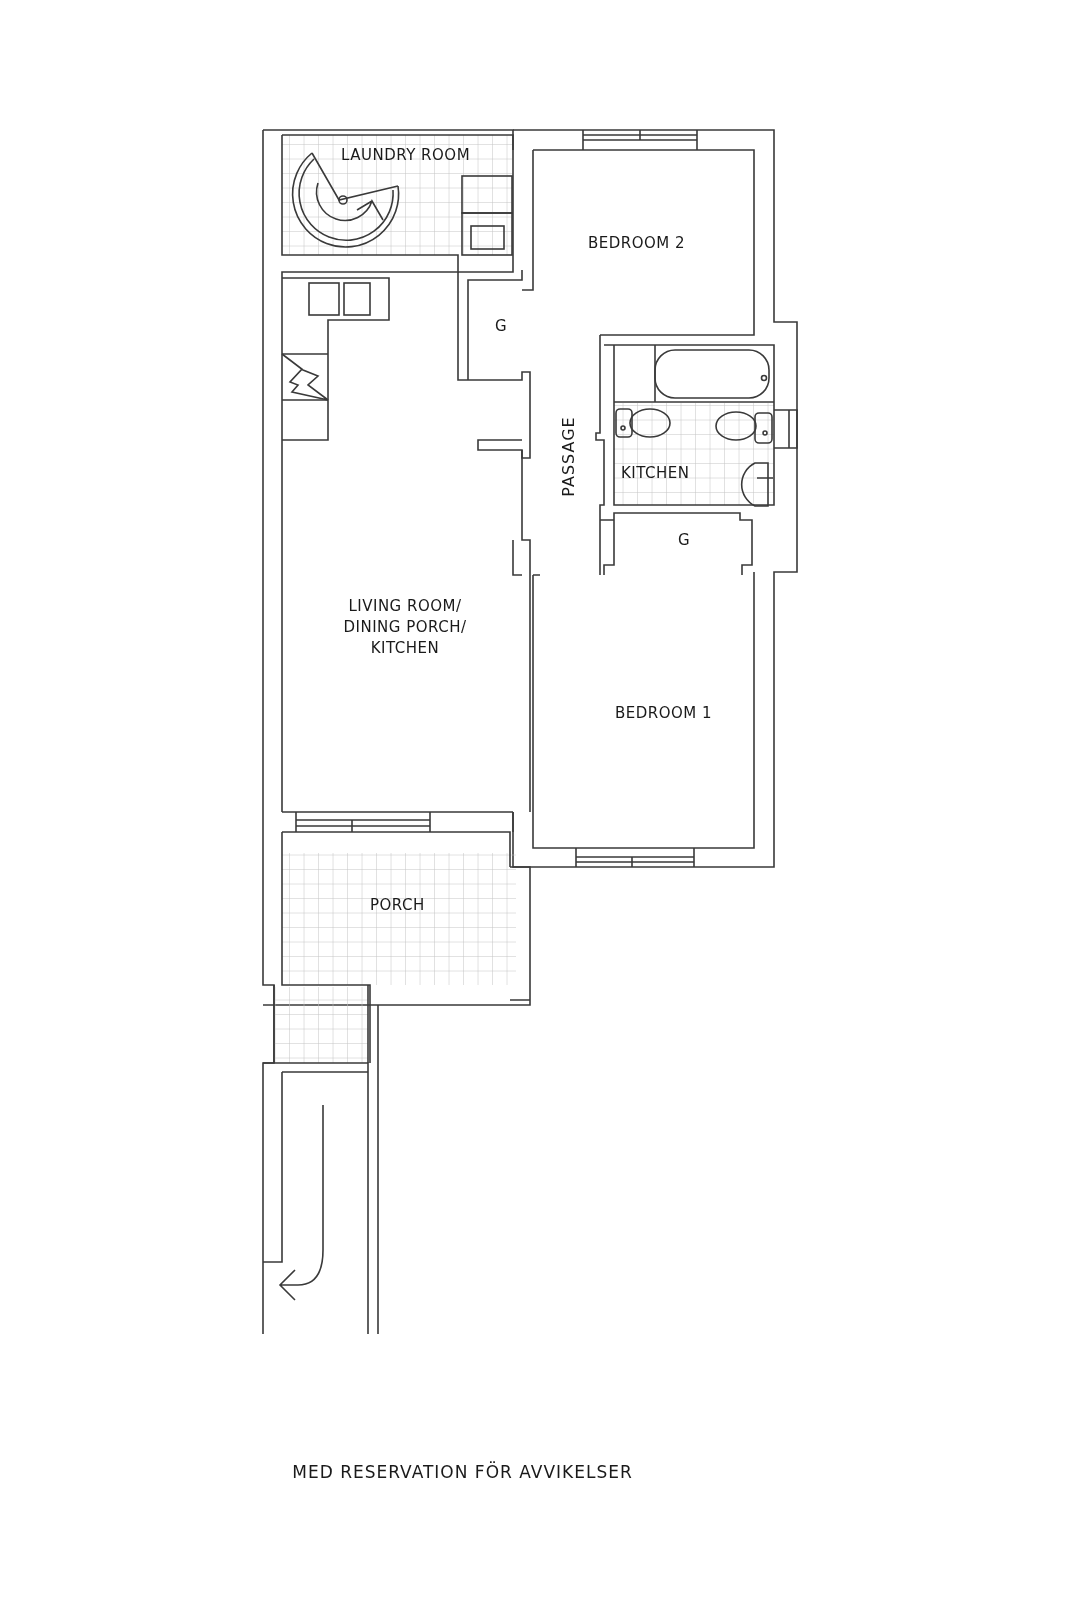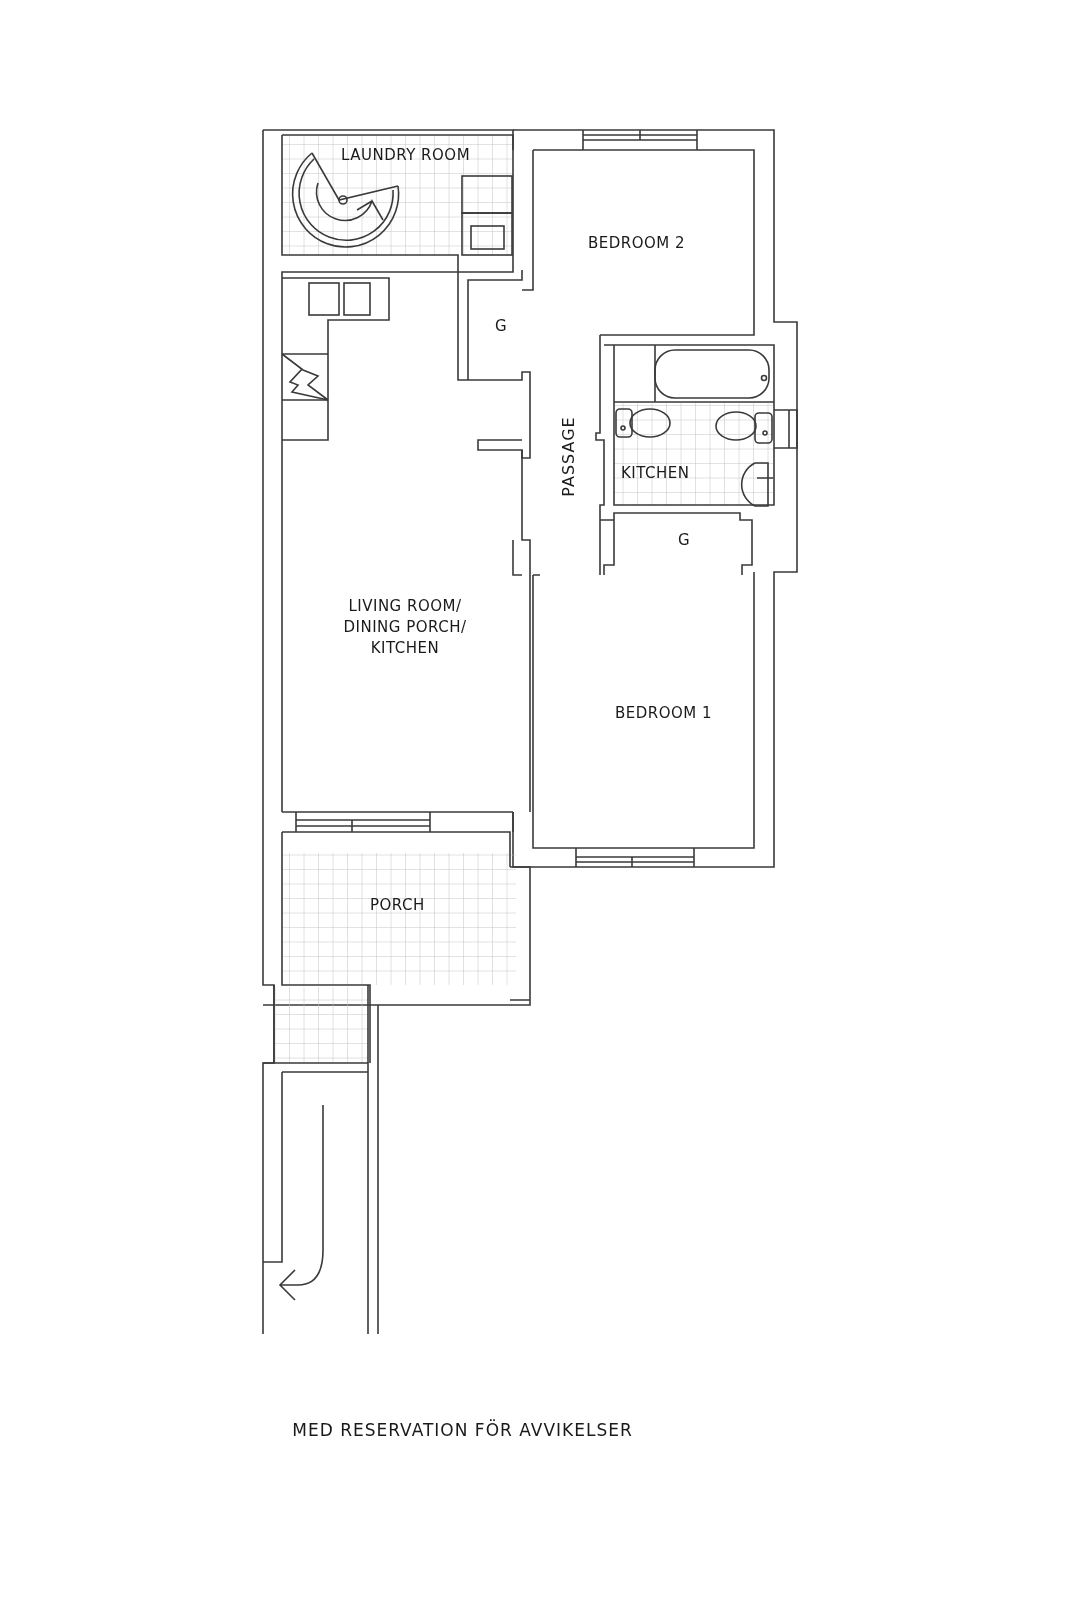--- a/index.html
+++ b/index.html
@@ -3,21 +3,21 @@
 <meta charset="utf-8">
 <style>
   html, body { margin:0; padding:0; background:#ffffff; }
   body { width:1083px; height:1600px; position:relative; overflow:hidden;
          font-family:"DejaVu Sans", sans-serif; }
   svg.plan { position:absolute; left:0; top:0; }
   .lbl { position:absolute; color:#1a1a1a; font-size:15px; letter-spacing:0.5px;
          text-align:center; line-height:21px; white-space:nowrap; }
   .lbl.multi { white-space:pre; }
   .passage { transform:rotate(-90deg); transform-origin:center center; font-size:16px; letter-spacing:1px; }
-  .footer { position:absolute; left:0; width:925px; top:1420px; text-align:center;
+  .footer { position:absolute; left:0; width:925px; top:1462px; text-align:center;
             font-size:17px; letter-spacing:1px; color:#1a1a1a; }
 </style>
 </head>
 <body>
 
 <svg class="plan" width="1083" height="1600" viewBox="0 0 1083 1600">
   <defs>
     <pattern id="tile" width="14.5" height="14.5" patternUnits="userSpaceOnUse">
       <path d="M14.5 0 V14.5 M0 14.5 H14.5" stroke="#c4c4c4" stroke-width="1" fill="none"></path>
     </pattern>

